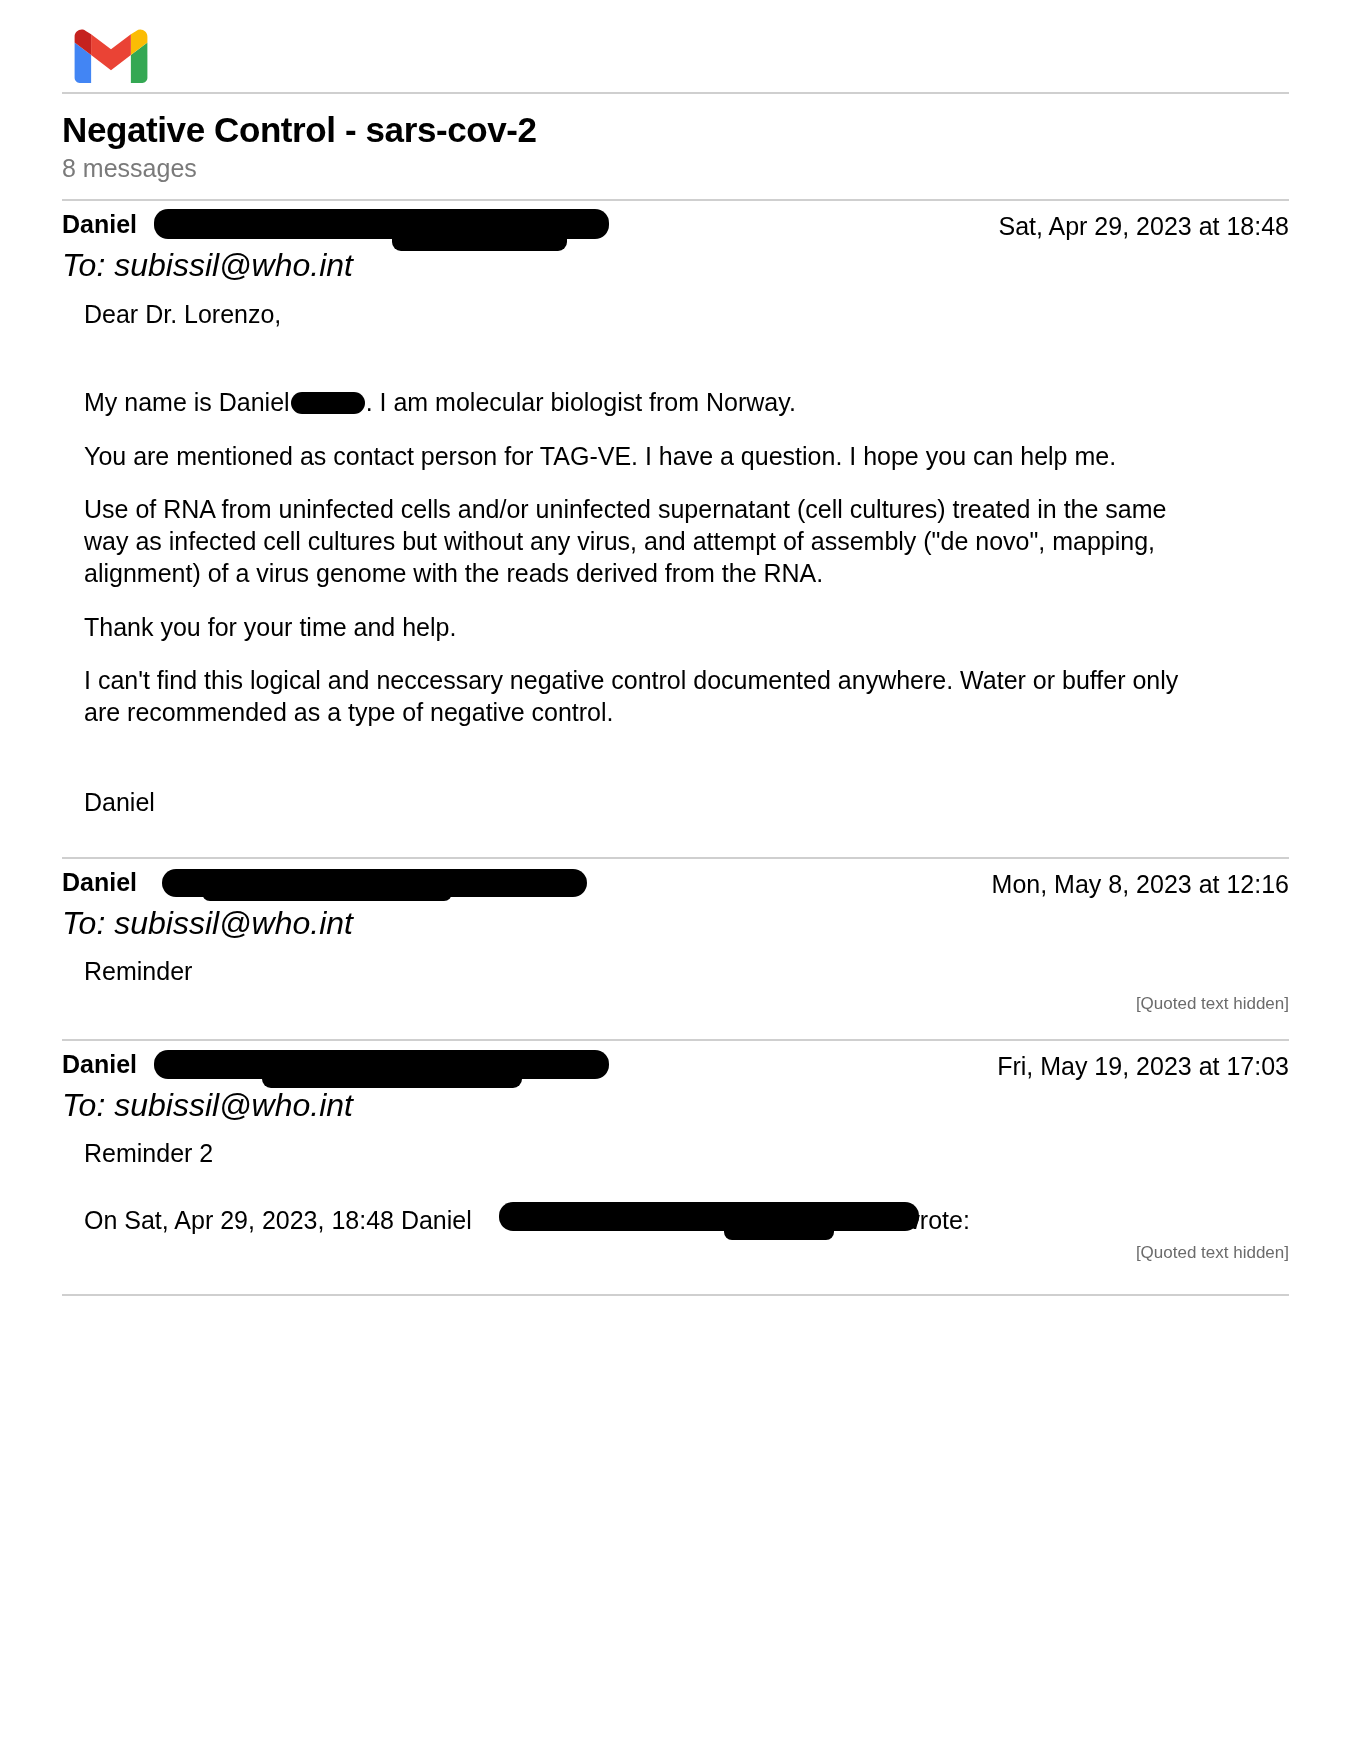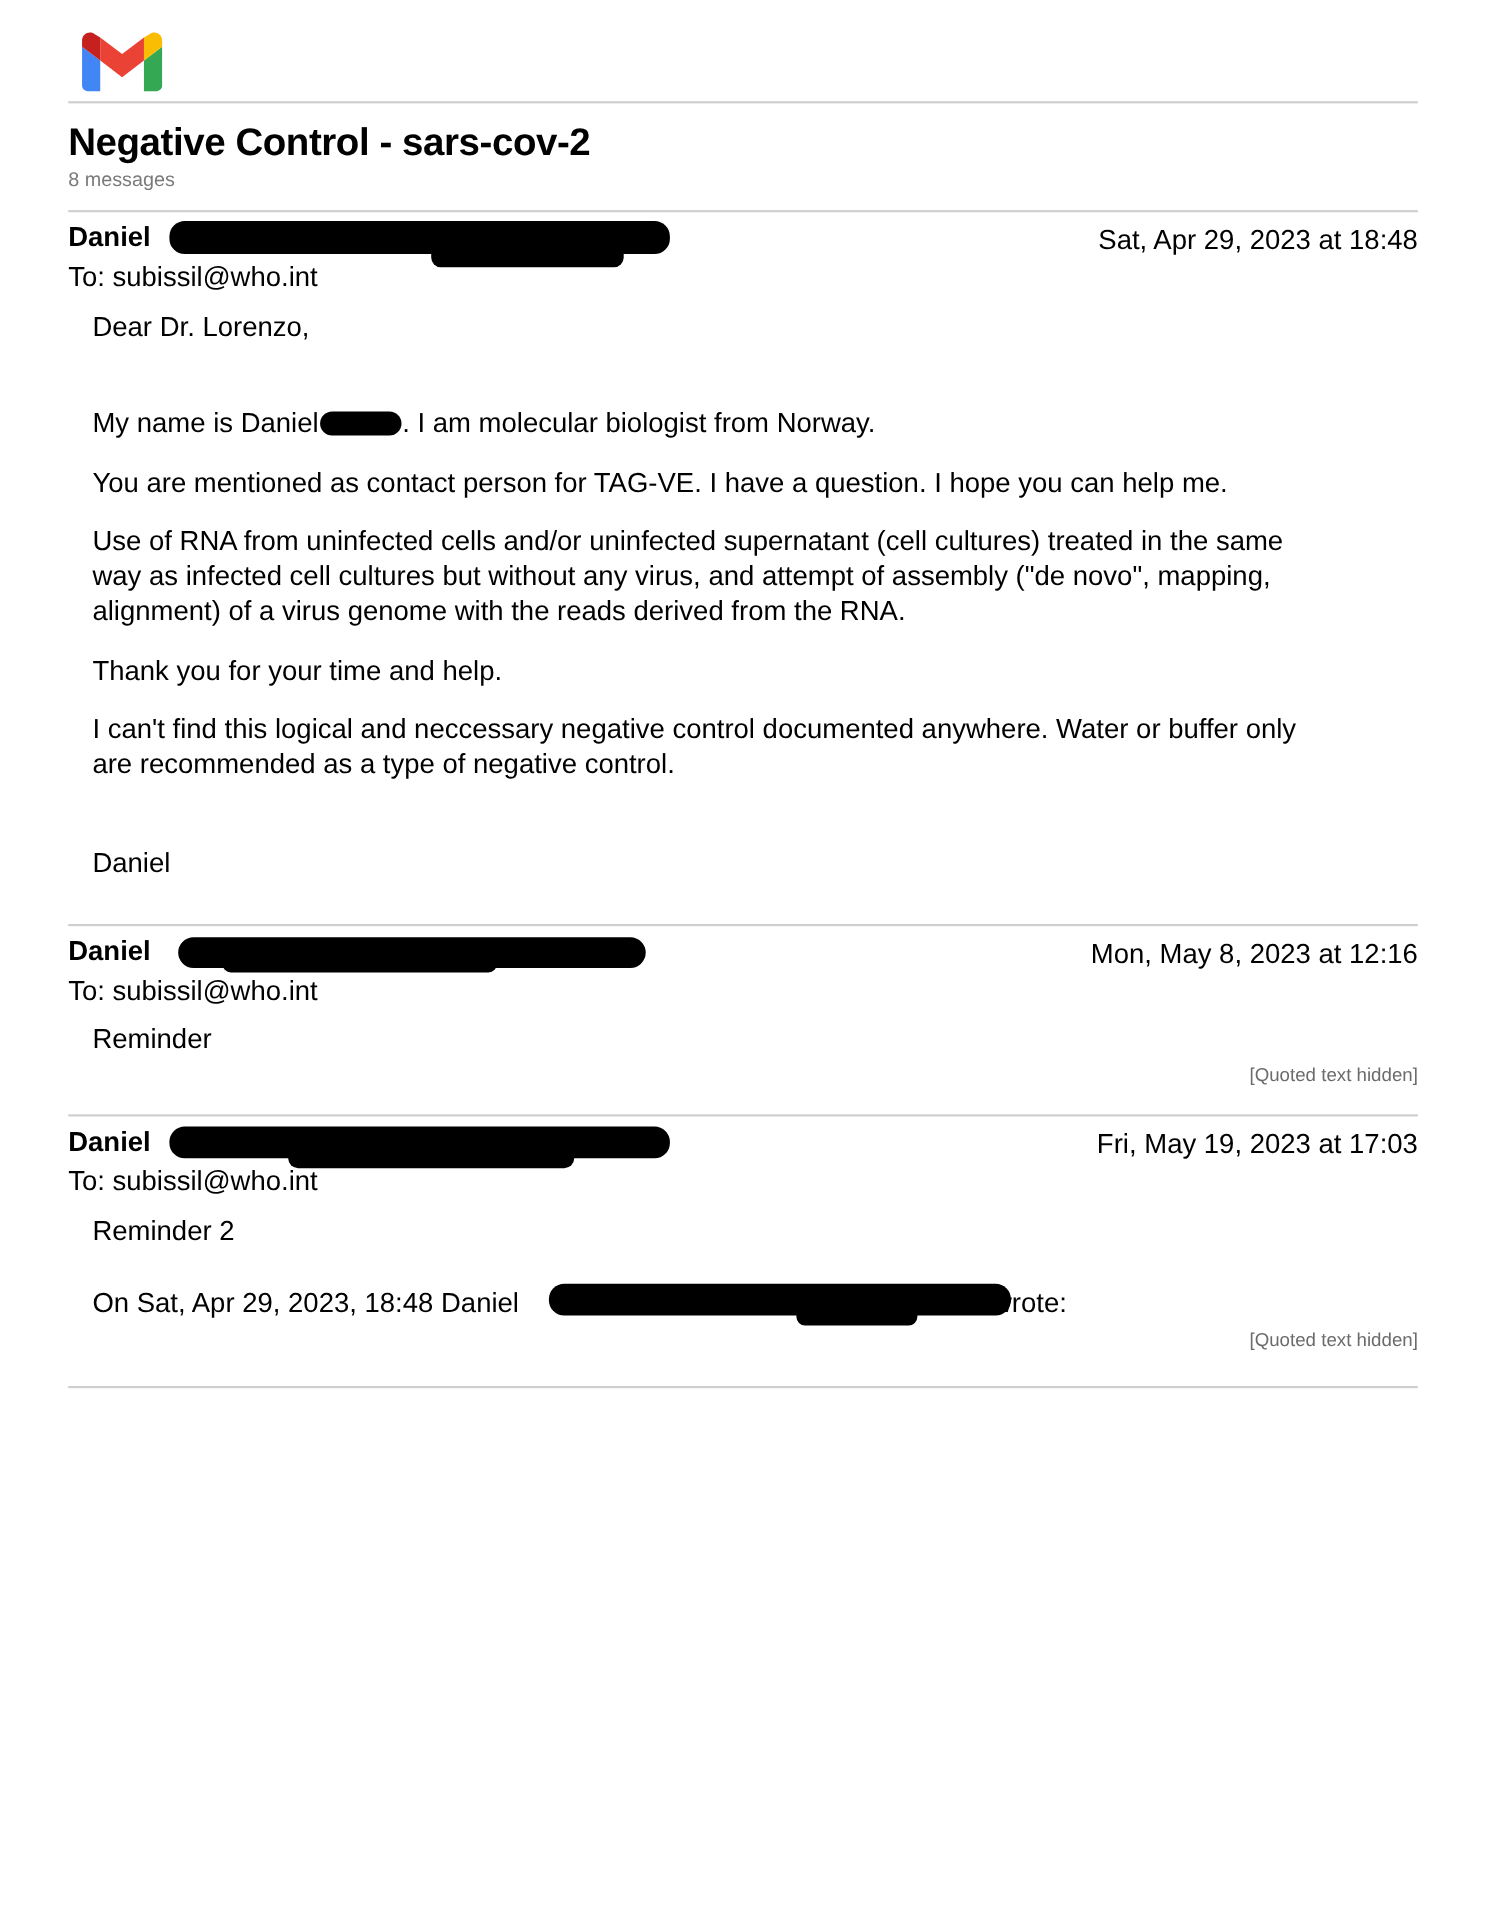--- a/index.html
+++ b/index.html
@@ -50,21 +50,21 @@
     padding-bottom: 10px;
   }
   .thread-title {
     font-size: 35px;
     font-weight: bold;
     letter-spacing: -0.4px;
     line-height: 1.12;
     margin: 0 0 4px 0;
   }
   .thread-count {
-    font-size: 18px;
+    font-size: 25px;
     color: #7a7a7a;
     line-height: 1.2;
     margin: 0;
     padding-bottom: 6px;
   }
 
   
   .message {
     padding-top: 10px;
   }
@@ -93,23 +93,24 @@
   }
   .msg-date {
     flex: 0 0 auto;
     font-size: 25px;
     line-height: 1.1;
     white-space: nowrap;
     padding-top: 2px;
     text-align: center;
   }
   .msg-to {
-    font-size: 25px;
+    font-size: 32px;
     line-height: 1.25;
     margin-top: 2px;
+    font-style: italic;
   }
 
   
   .redact {
     position: absolute;
     background: #000000;
     border-radius: 14px;
   }
 
   

